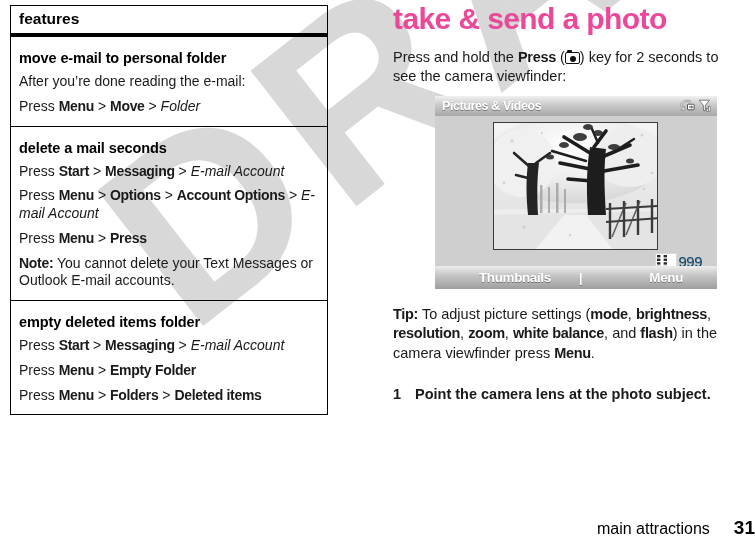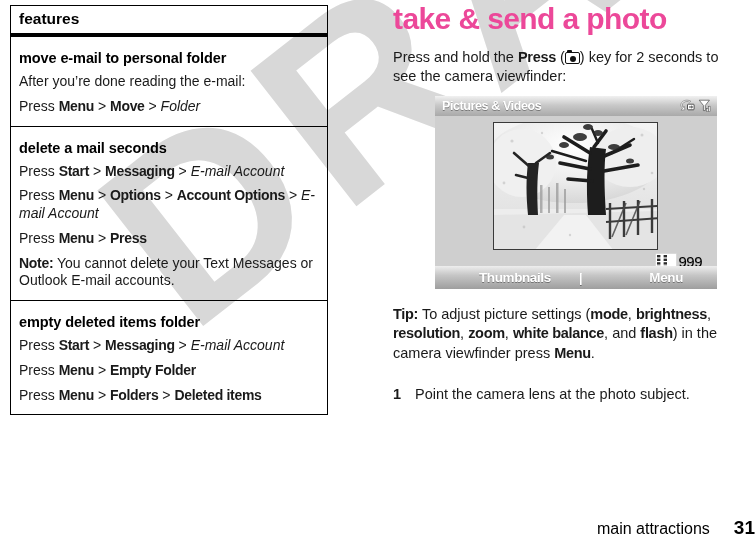--- a/index.html
+++ b/index.html
@@ -185,21 +185,21 @@
     position: absolute;
     right: 15px;
     top: 137px;
     display: flex;
     align-items: center;
     gap: 1px;
   }
   .film-icon { display:block; width: 22px; height: 17px; }
   #counter-num {
     font-size: 15px;
-    color: #000000;
+    color: #0c4a6e;
     font-weight: normal;
     letter-spacing: -0.5px;
     line-height: 1;
     text-shadow: 0 1px 0 rgba(0,0,0,0.25);
   }
 
   #phone-softkeys {
     height: 23px;
     background: linear-gradient(to bottom, #eeeeee 0%, #c6c6c6 40%, #9e9e9e 100%);
     display: flex;
@@ -224,21 +224,21 @@
     display: flex;
     font-size: 14.5px;
     color: #1a1a1a;
     line-height: 1.32;
   }
   .step-num {
     font-weight: bold;
     width: 22px;
     flex: none;
   }
-  .step-text { flex: 1; }
+  .step-text { flex: 1; font-weight: bold; }
 
   
   #footer {
     position: absolute;
     left: 0; right: 0;
     bottom: 4px;
     height: 26px;
     display: flex;
     align-items: baseline;
     justify-content: flex-end;

